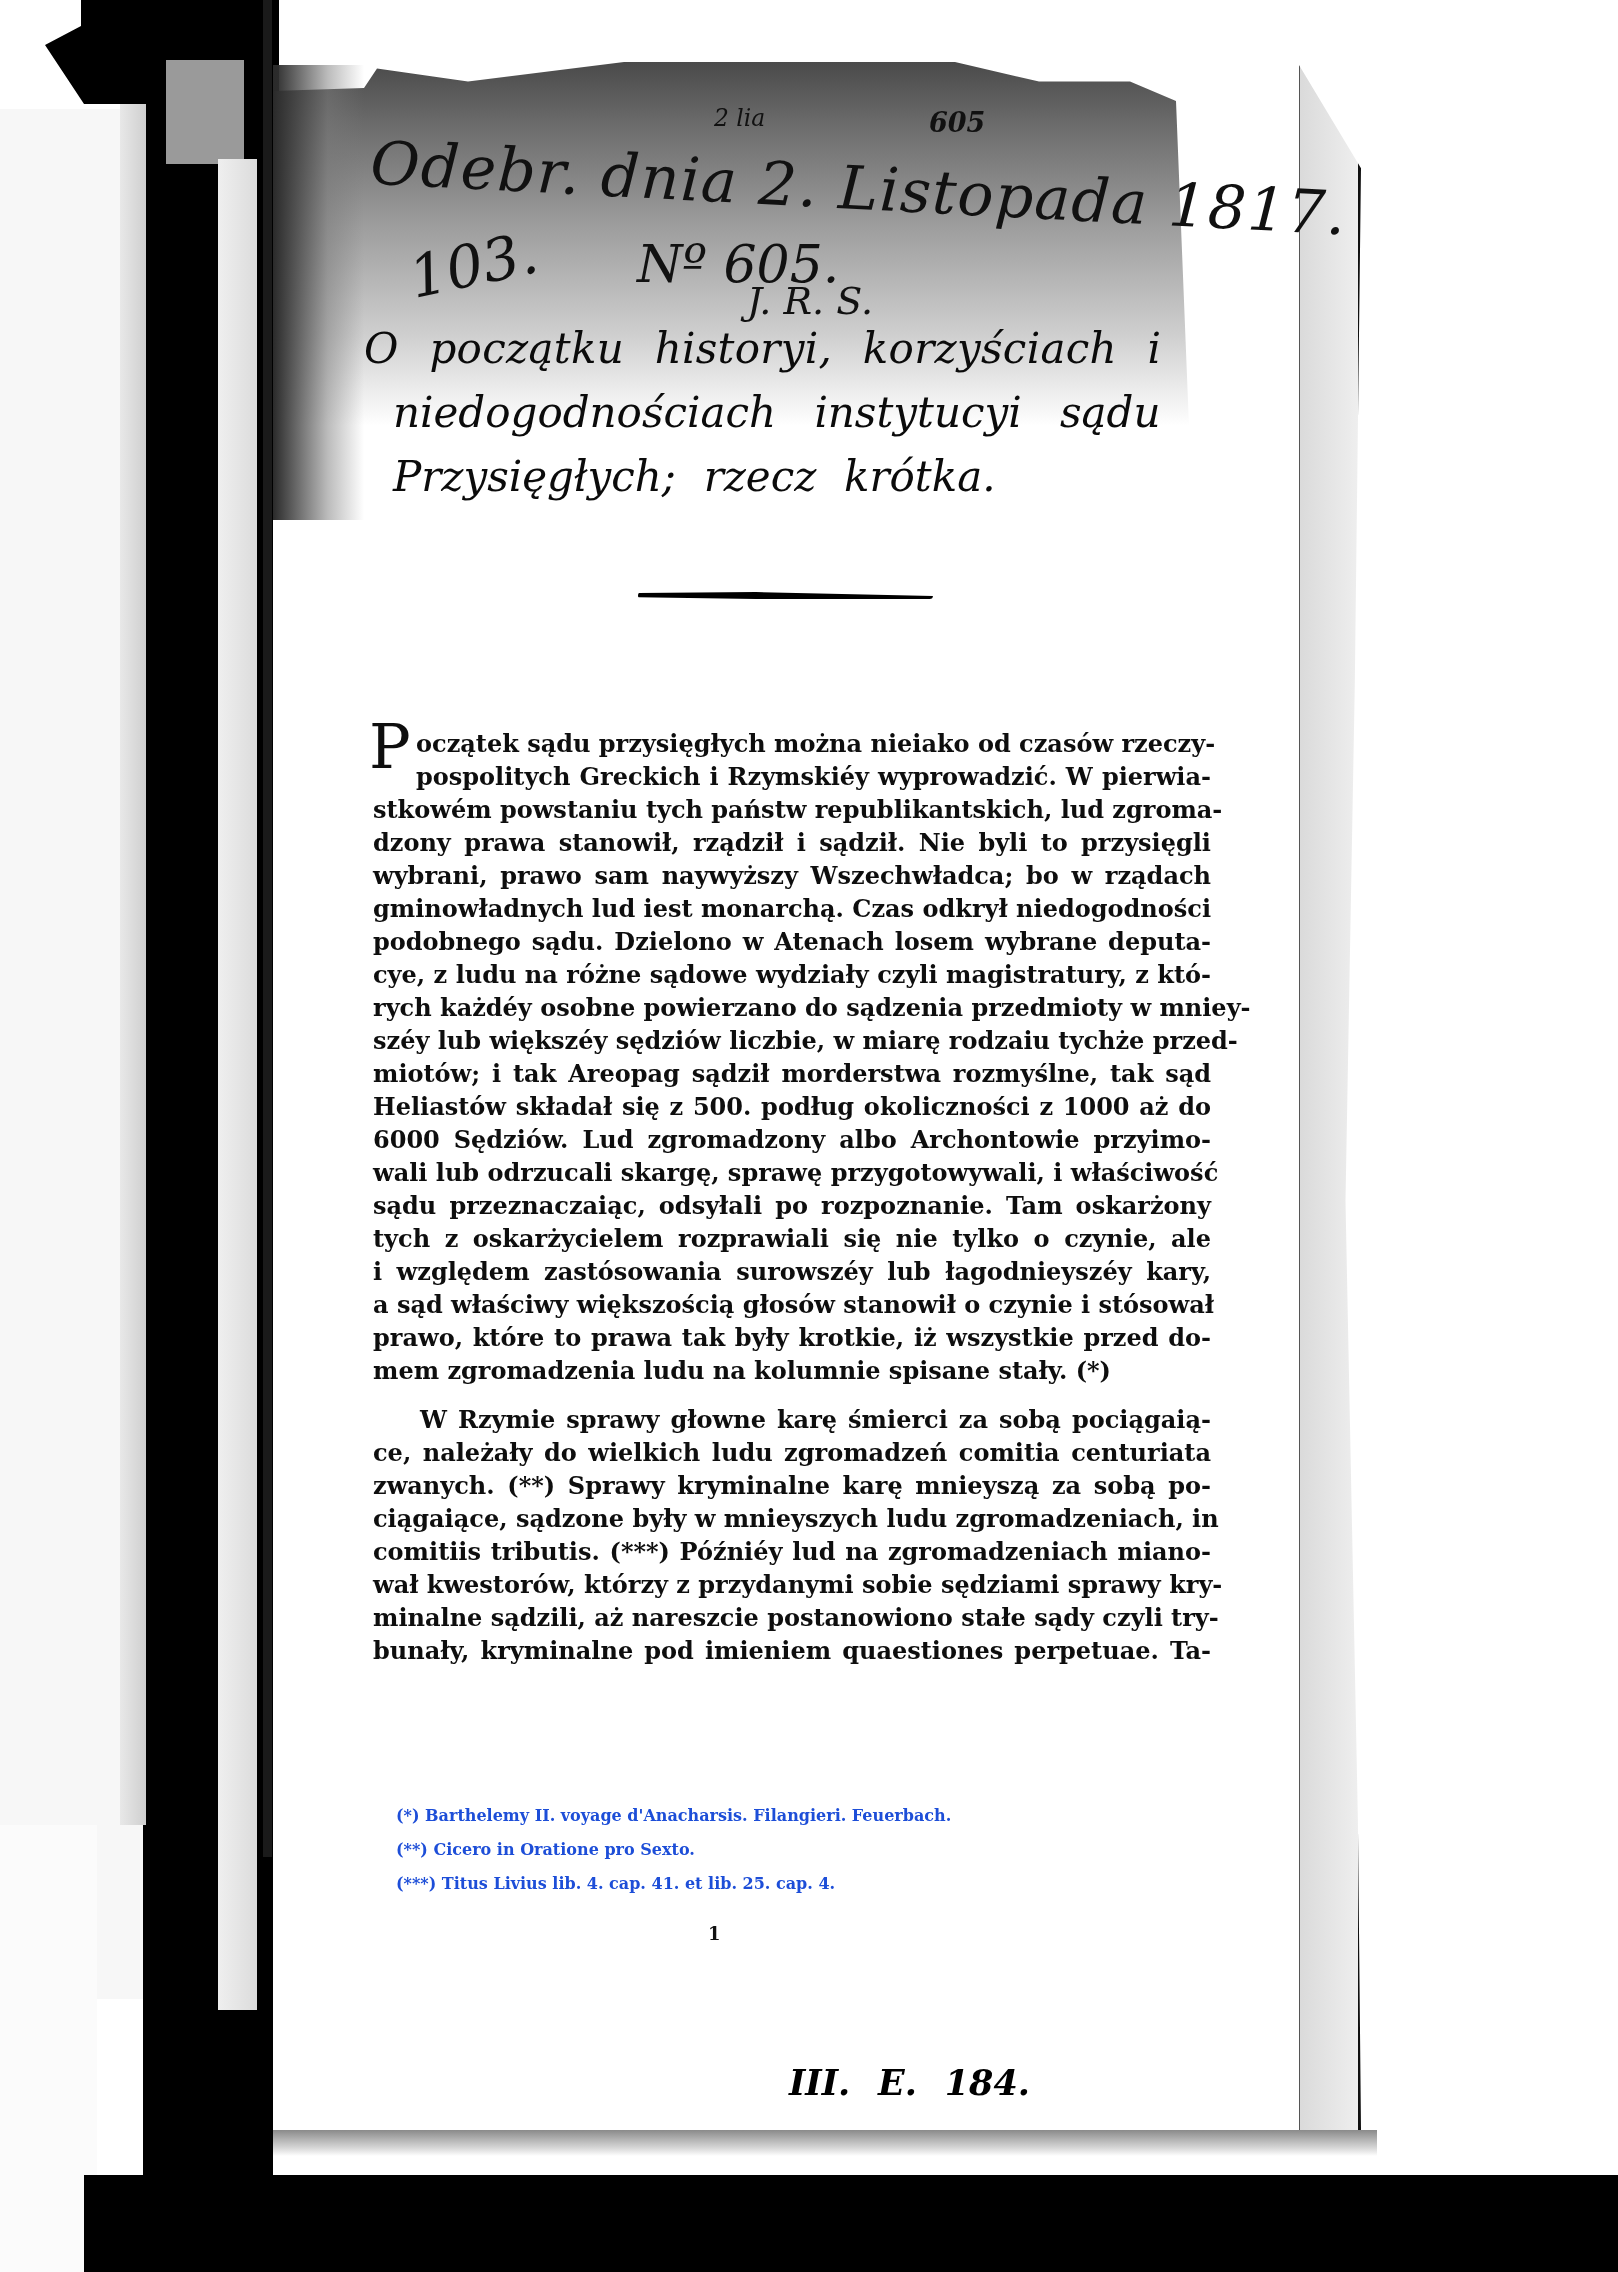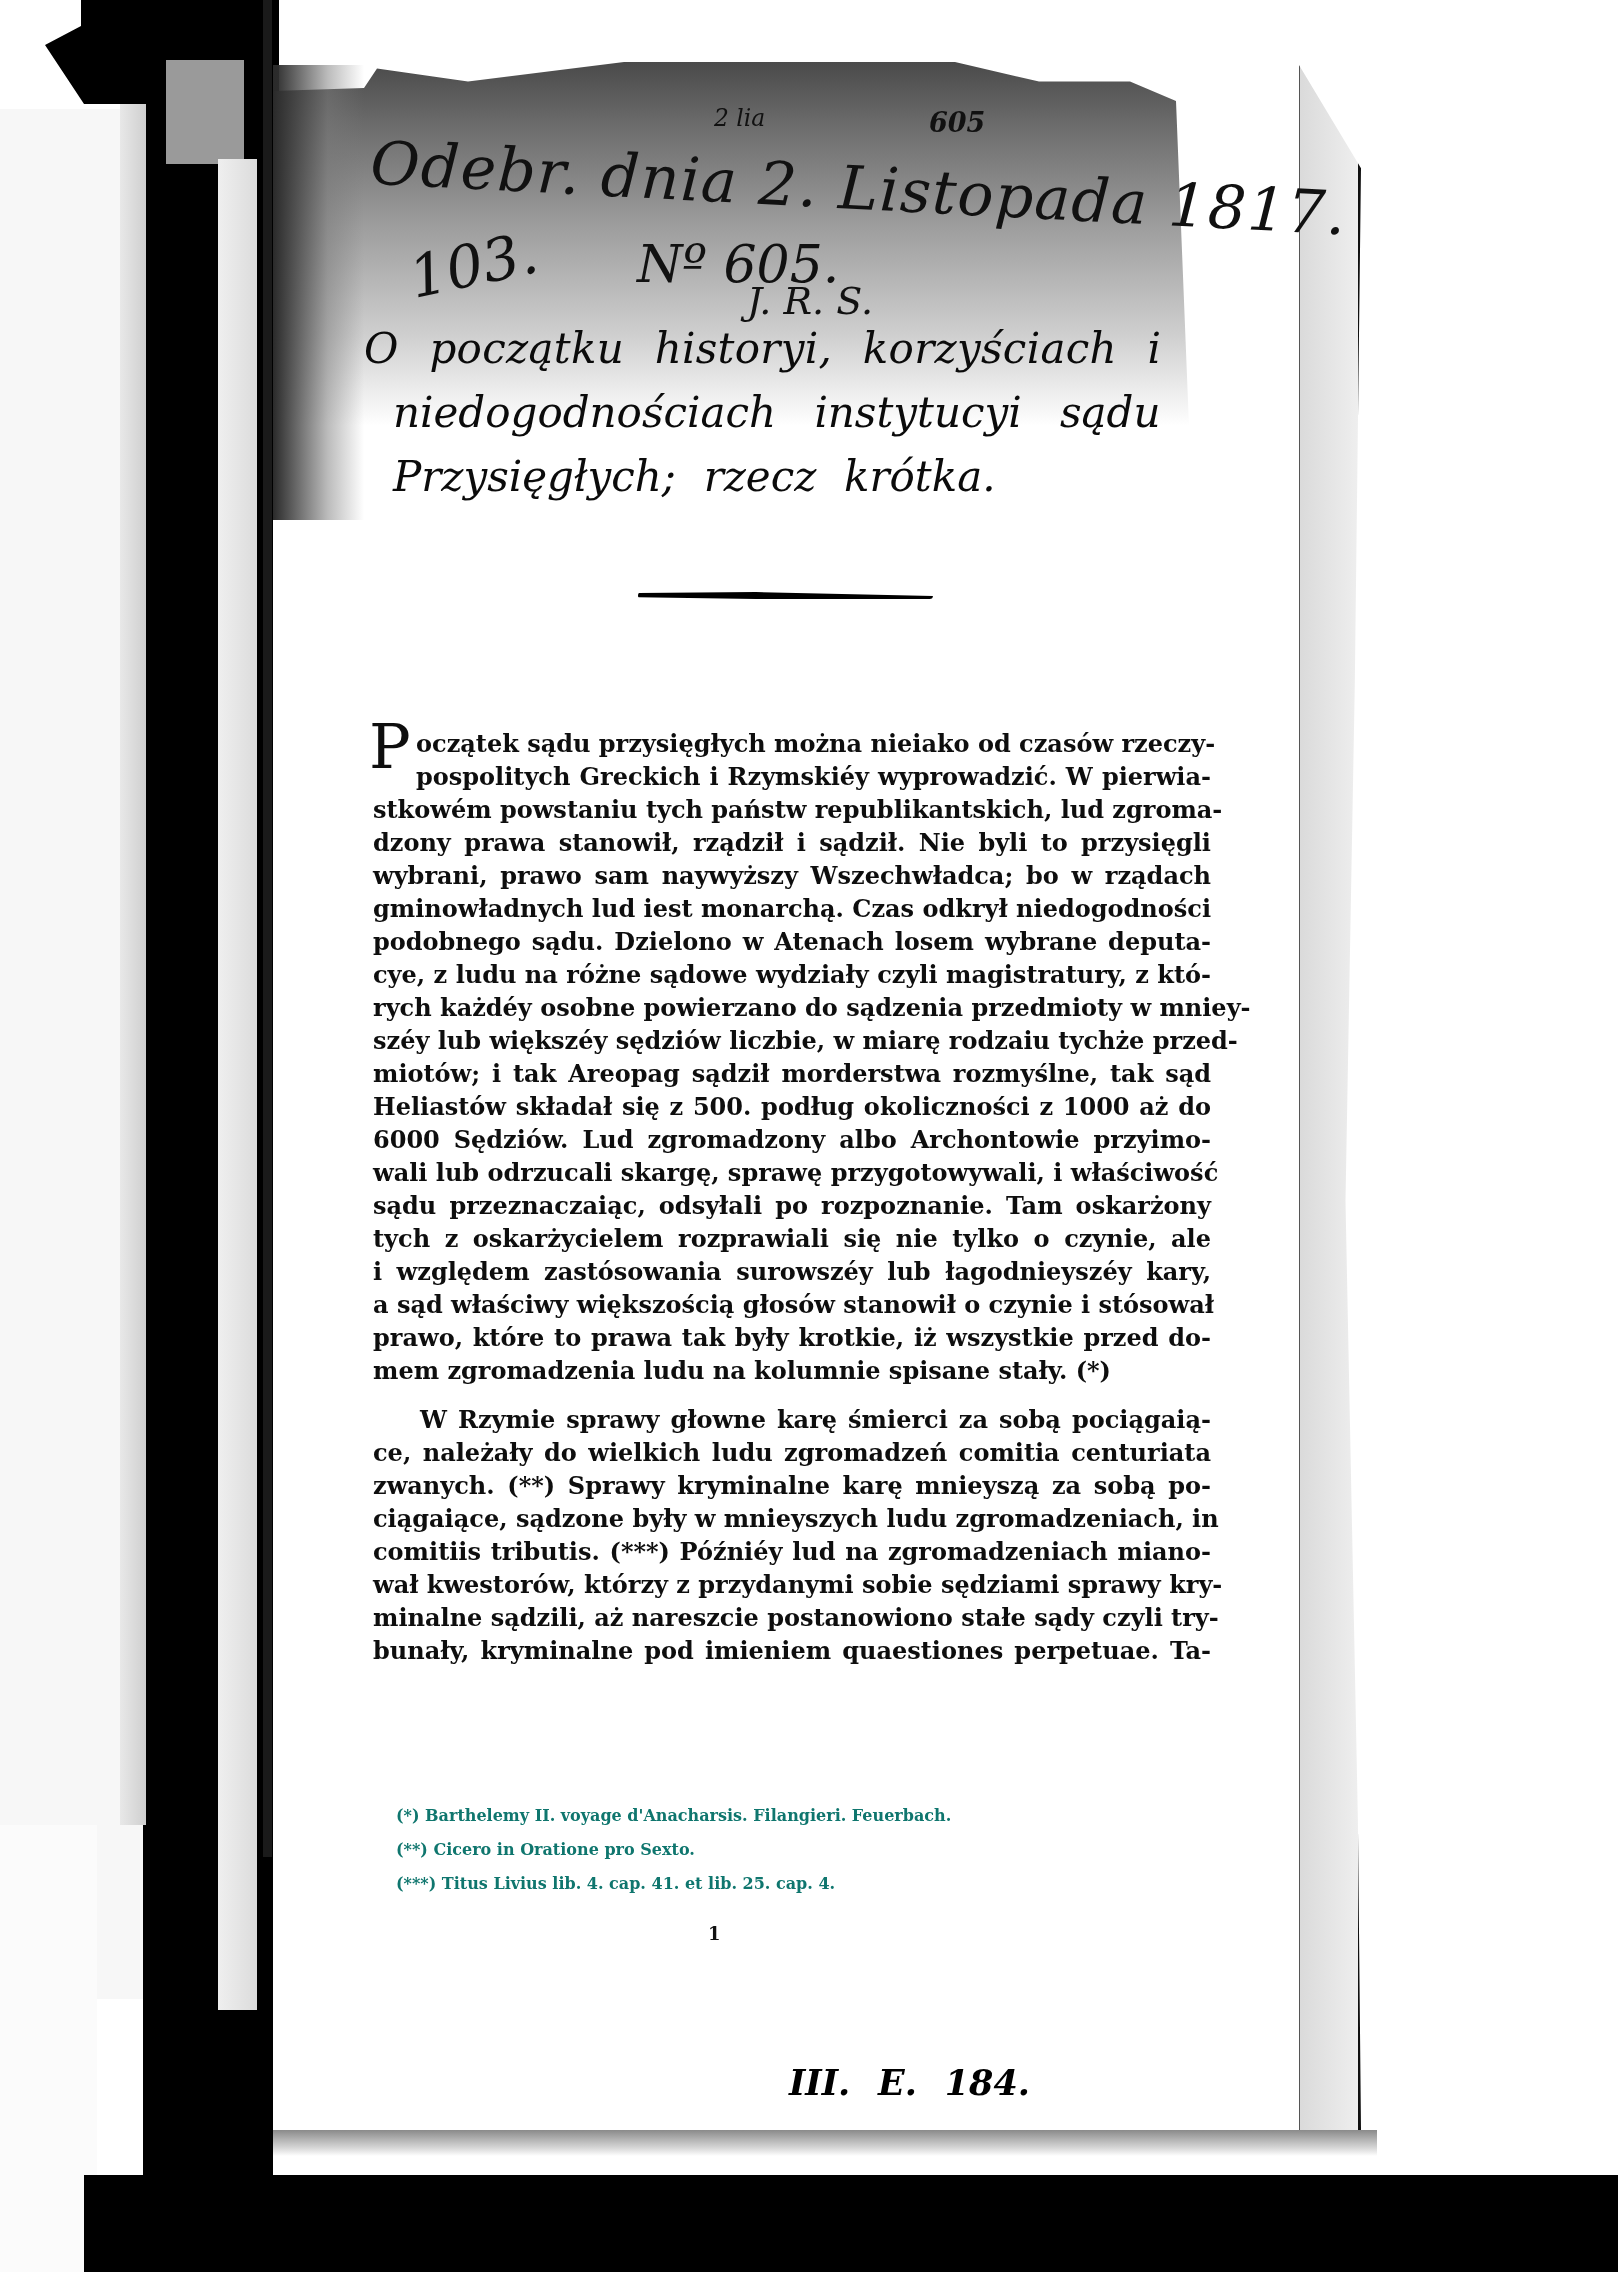--- a/index.html
+++ b/index.html
@@ -104,21 +104,21 @@
   .body-text .line { display: block; text-align: justify; text-align-last: justify; white-space: nowrap; }
   .body-text .line.last { text-align-last: left; }
   .dropcap {
     float: left; font-size: 62px; line-height: 52px; margin: -6.5px 5.2px 0 -3.9px; font-weight: normal;
   }
   .para2 { margin-top: 15.6px !important; }
   .para2 .line.first { padding-left: 47px; }
   
   .footnotes {
     position: absolute; left: 396px; top: 1799px; width: 714px;
-    font-family: "DejaVu Serif", serif; font-weight: bold; font-size: 16px; color: #0f766e;
+    font-family: "DejaVu Serif", serif; font-weight: bold; font-size: 16px; color: #1d4ed8;
   }
   .footnotes .fn { display: block; height: 34px; line-height: 34px; white-space: nowrap; }
   .page-number {
     position: absolute; left: 708px; top: 1923px; font-family: "DejaVu Serif", serif;
     font-weight: bold; font-size: 18px; color: #111;
   }
   .shelfmark {
     position: absolute; left: 789px; top: 2062px; font-family: "DejaVu Serif", serif;
     font-style: italic; font-weight: bold; font-size: 35px; color: #000; word-spacing: 15.6px;
   }

